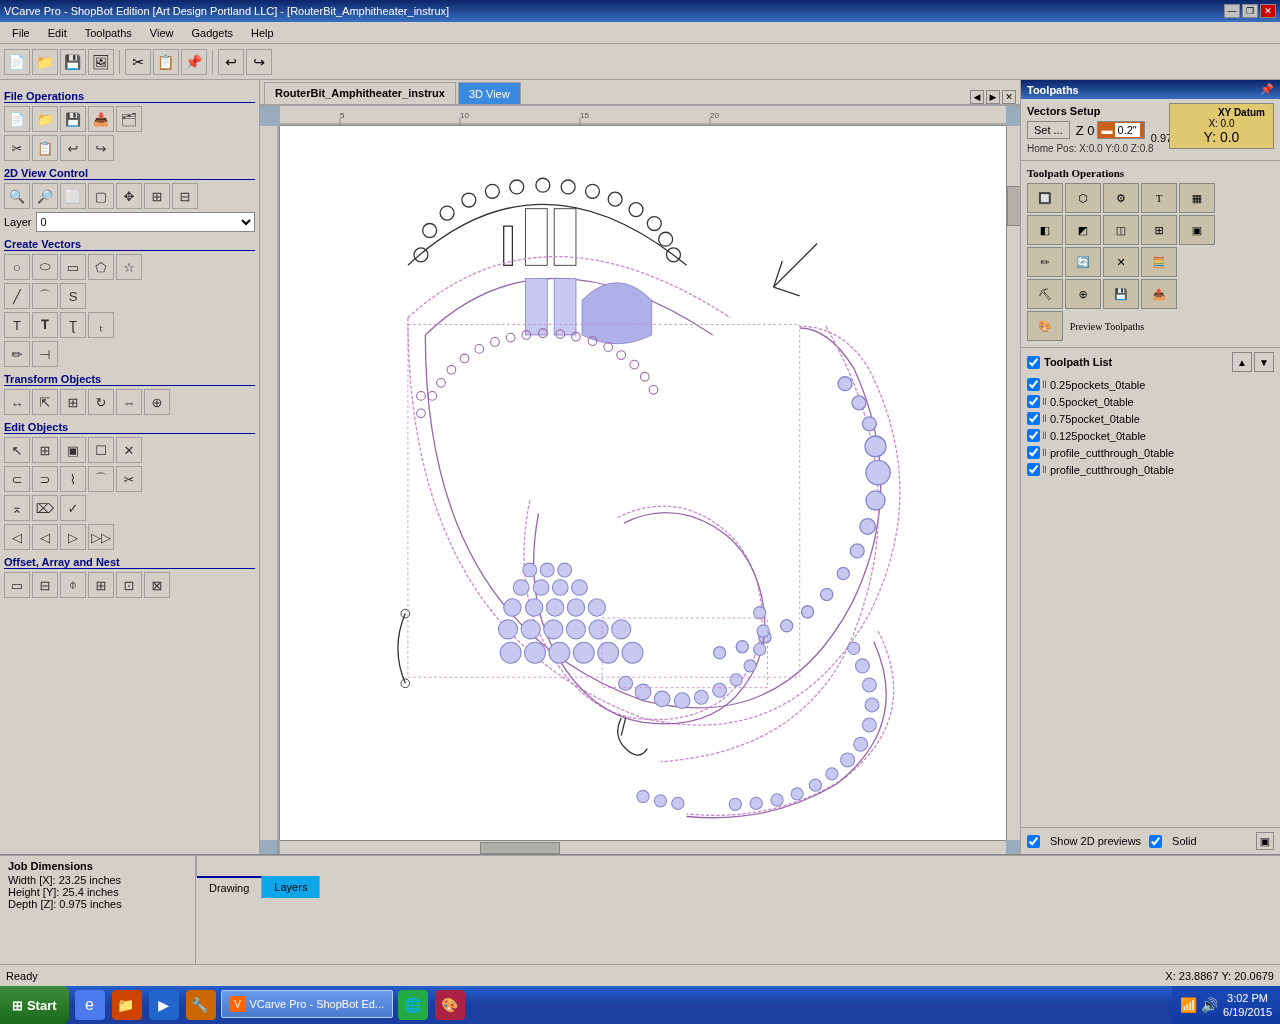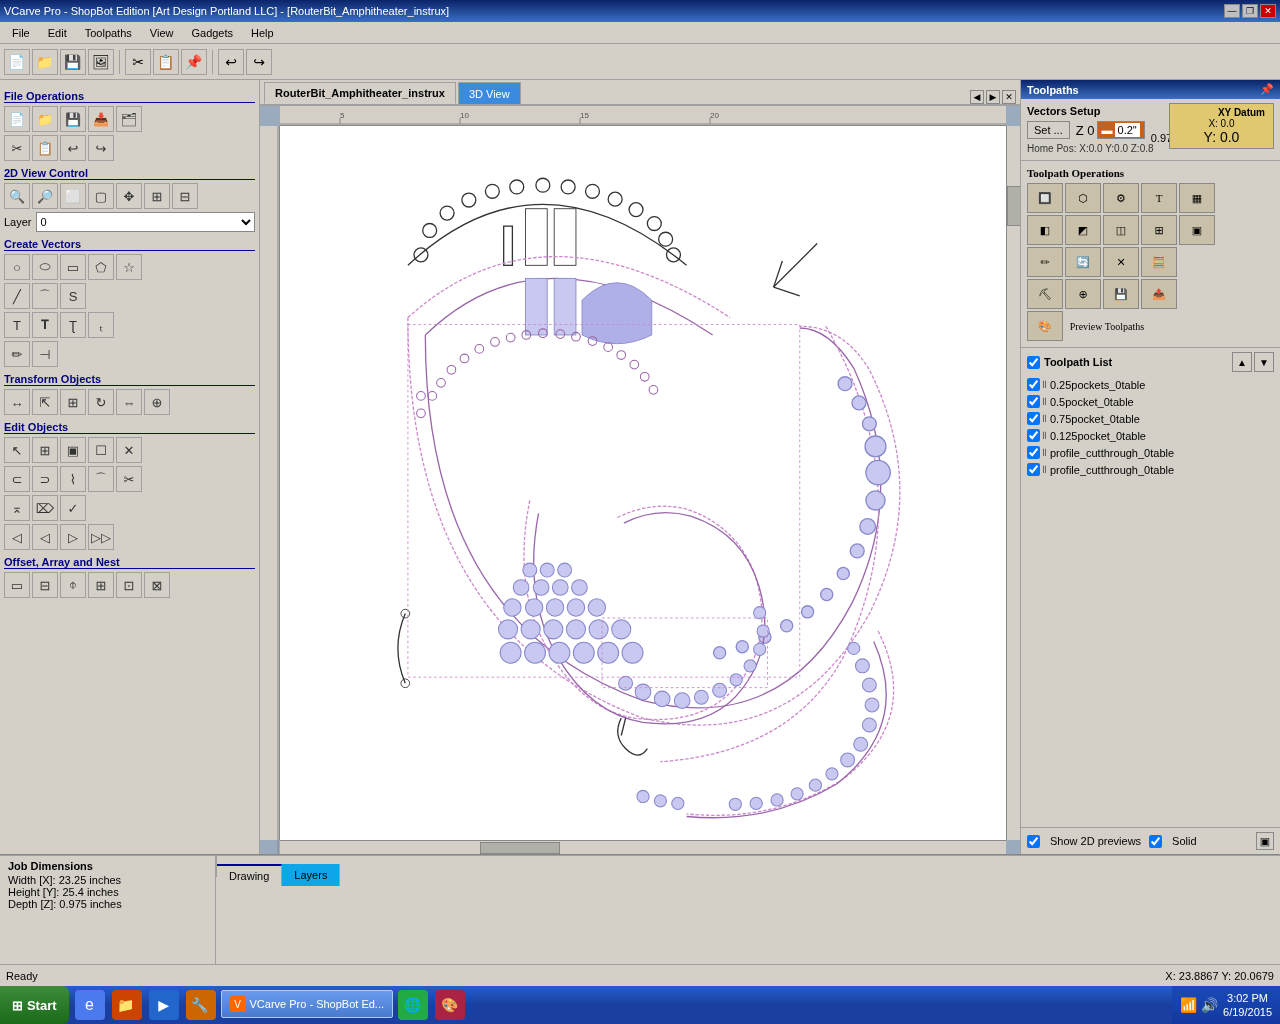--- a/index.html
+++ b/index.html
@@ -251,21 +251,21 @@
 
     #show-2d-row {
       padding: 4px 6px;
       display: flex; align-items: center; gap: 8px;
       border-top: 1px solid #a0a0a0;
     }
     .show2d-cb { margin-right: 2px; }
 
     
     #bottom-left {
-      width: 216px;
+      width: 196px;
       background: #d4d0c8;
       border-top: 1px solid #a0a0a0;
       border-right: 1px solid #a0a0a0;
       padding: 4px 8px;
     }
     .dim-title { font-weight: bold; font-size: 11px; margin-bottom: 2px; }
     .dim-row { font-size: 11px; }
 
     
     #footer-tabs {
@@ -848,21 +848,21 @@
 
 <div id="bottom-area" style="height: 110px; display: flex; border-top: 1px solid rgb(136, 136, 136);">
 
   <div id="bottom-left">
     <div class="dim-title">Job Dimensions</div>
     <div class="dim-row">Width  [X]: 23.25 inches</div>
     <div class="dim-row">Height [Y]: 25.4 inches</div>
     <div class="dim-row">Depth  [Z]: 0.975 inches</div>
   </div>
 
-  <div id="footer-tabs" style="flex:1;display:flex;align-items:flex-start;padding-top:8px;border-left:1px solid #a0a0a0;">
+  <div id="footer-tabs" style="flex:1;display:flex;align-items:flex-start;padding-top:20px;border-left:1px solid #a0a0a0;">
     <div class="footer-tab active">Drawing</div>
     <div class="footer-tab">Layers</div>
   </div>
 </div>
 
 <div id="statusbar">
   <span class="status-left">Ready</span>
   <span class="status-right">X: 23.8867 Y: 20.0679</span>
 </div>
 

